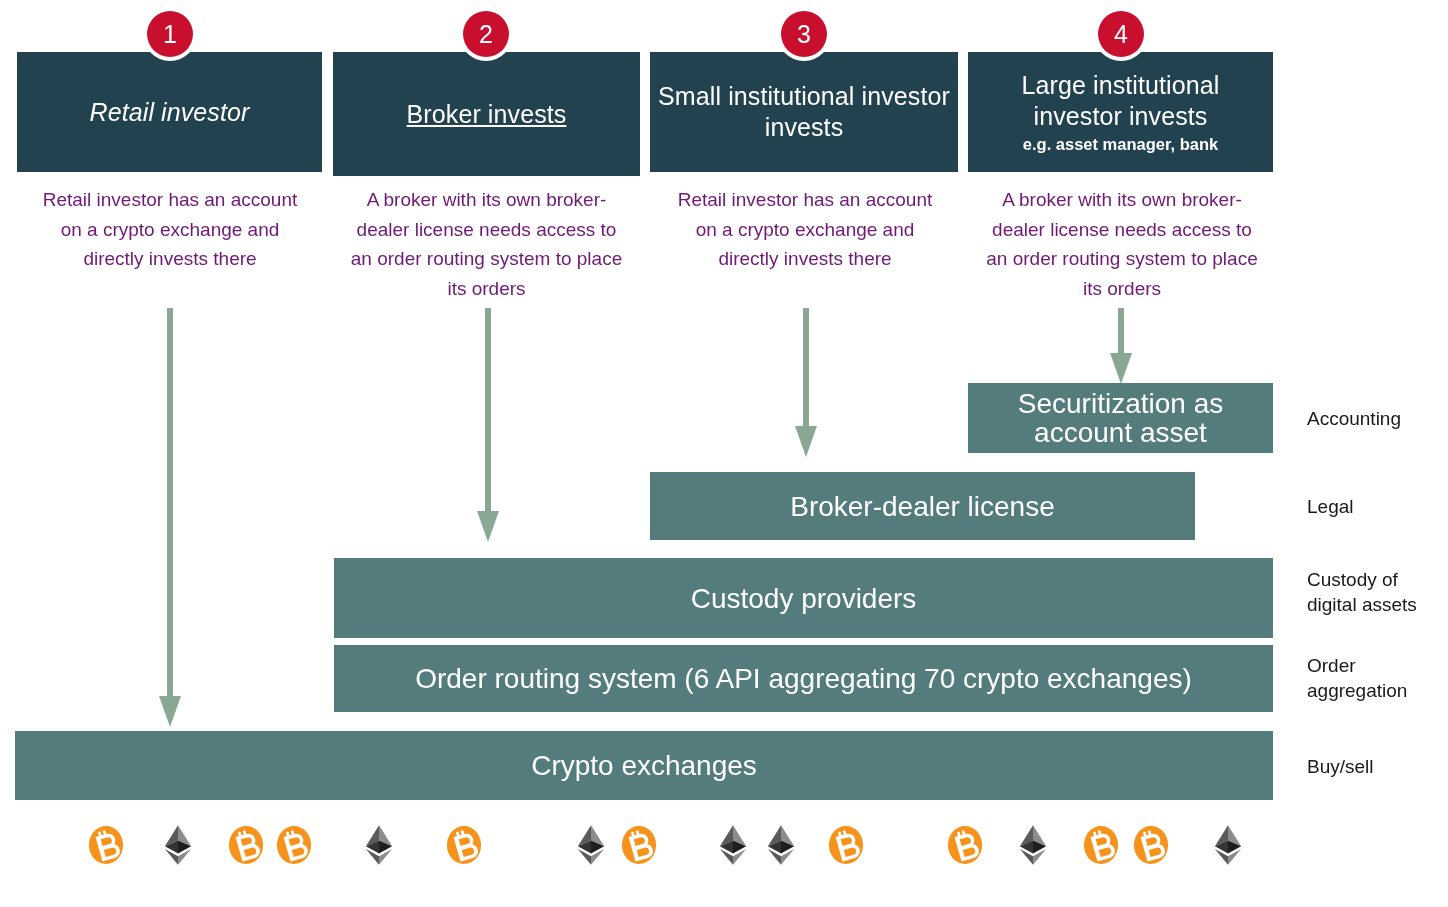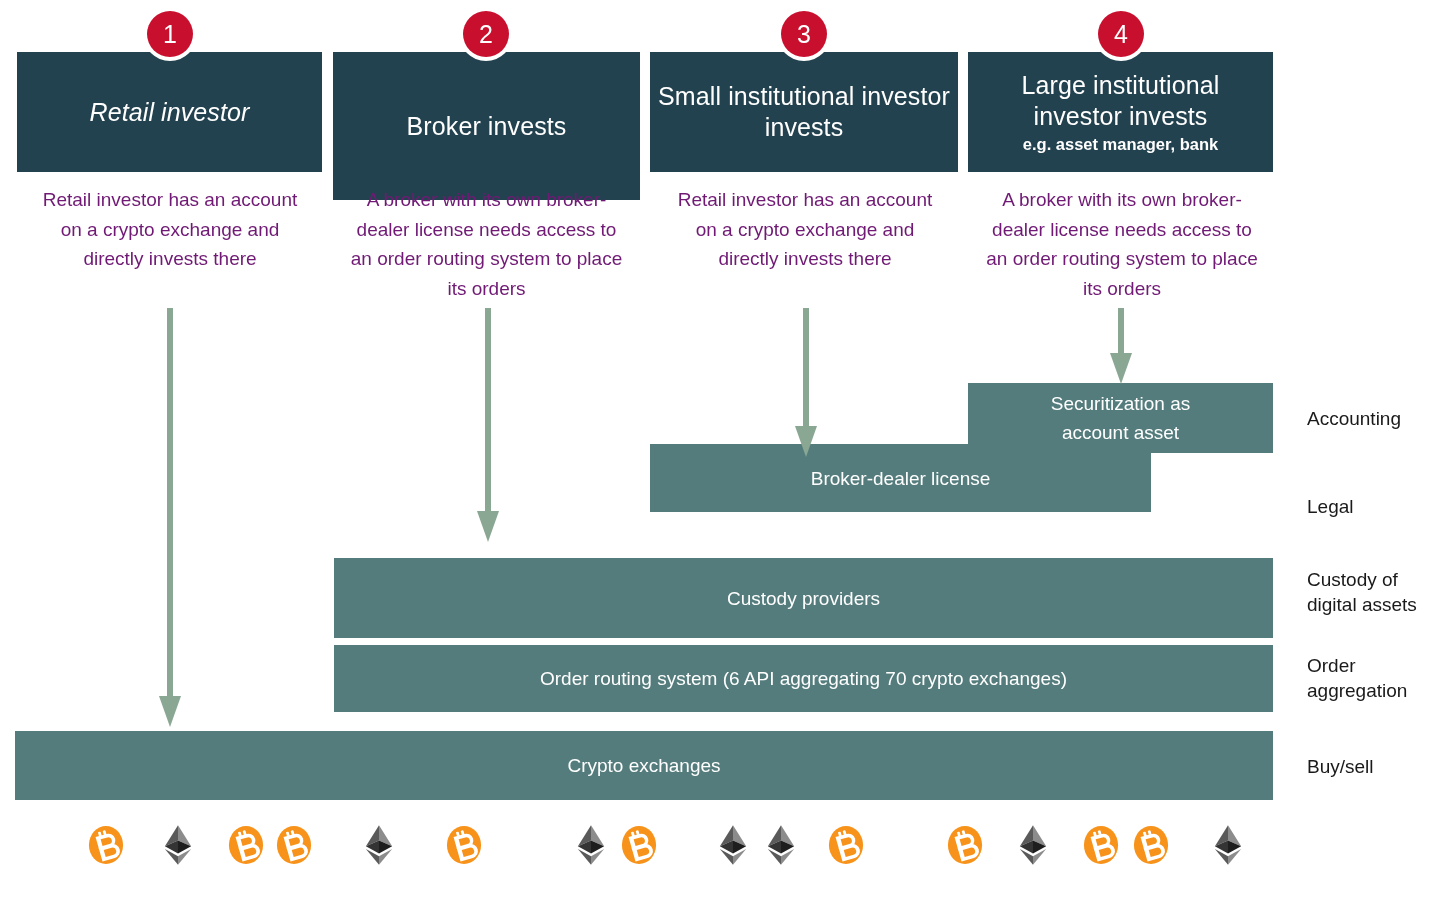--- a/index.html
+++ b/index.html
@@ -73,21 +73,21 @@
 
   
   .bar {
     position: absolute;
     background: #557c7c;
     color: #ffffff;
     display: flex;
     align-items: center;
     justify-content: center;
     text-align: center;
-    font-size: 19px;
+    font-size: 28px;
     line-height: 29px;
     box-sizing: border-box;
     padding: 2px 10px;
   }
   .bar.two-line { flex-direction: column; }
 
   
   .side-label {
     position: absolute;
     font-size: 19px;
@@ -126,21 +126,21 @@
     <span>3</span>
   </div>
   <div class="badge" style="left:1098px; top:11px;">
     <span>4</span>
   </div>
 
   <div class="hdr-box" style="left:17px; top:52px; width:305px; height:120px;font-style:italic;">
     <div class="hdr-title">Retail investor</div>
   </div>
 
-  <div class="hdr-box" style="left:333px; top:52px; width:307px; height:148px;">
+  <div class="hdr-box" style="left:333px; top:52px; width:307px; height:124px;text-decoration:underline;">
     <div class="hdr-title">Broker invests</div>
   </div>
 
   <div class="hdr-box" style="left:650px; top:52px; width:308px; height:120px;">
     <div class="hdr-title">Small institutional investor invests</div>
   </div>
 
   <div class="hdr-box" style="left:968px; top:52px; width:305px; height:120px;">
     <div class="hdr-title">Large institutional investor invests</div>
     <div class="hdr-sub">e.g. asset manager, bank</div>
@@ -180,21 +180,21 @@
   </div>
 
   <div class="bar two-line" style="left:968px; top:383px; width:305px; height:70px;">
     <div>Securitization as</div>
     <div>account asset</div>
   </div>
   <div class="side-label" style="left:1307px; top:406px; width:135px;">
     <div>Accounting</div>
   </div>
 
-  <div class="bar" style="left:650px; top:444px; width:501px; height:68px;">
+  <div class="bar" style="left:650px; top:472px; width:545px; height:68px;">
     <span>Broker-dealer license</span>
   </div>
   <div class="side-label" style="left:1307px; top:494px; width:135px;">
     <div>Legal</div>
   </div>
 
   <div class="bar" style="left:334px; top:558px; width:939px; height:80px;">
     <span>Custody providers</span>
   </div>
   <div class="side-label" style="left:1307px; top:567px; width:140px;">

